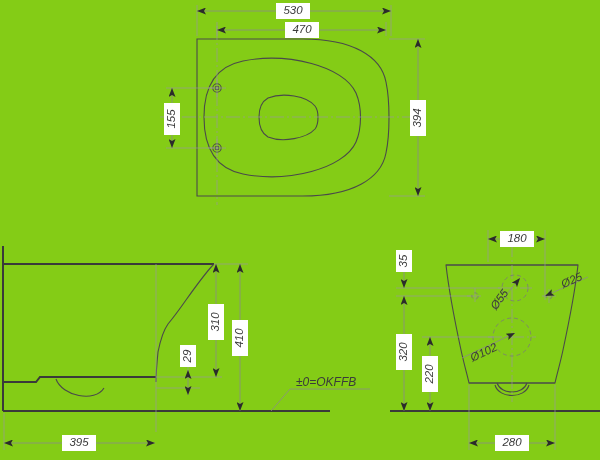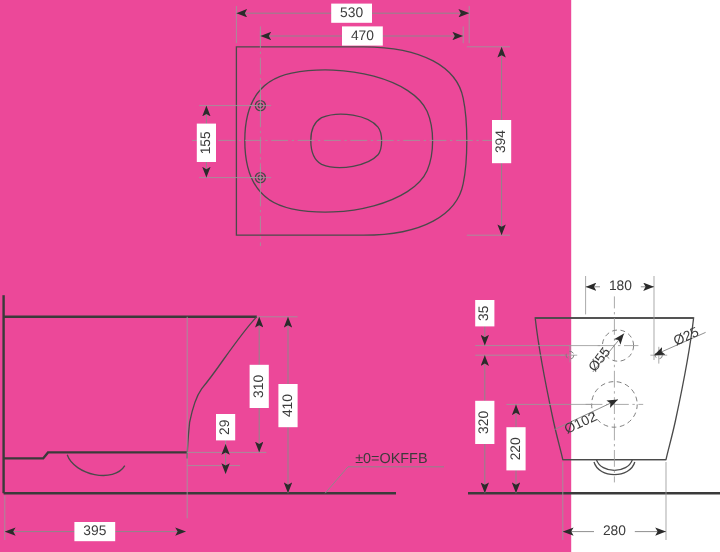--- a/index.html
+++ b/index.html
@@ -8,23 +8,24 @@
     background: #ffffff;
   }
   body {
     width: 600px;
     height: 460px;
     font-family: "Liberation Sans", sans-serif;
     overflow: hidden;
   }
   #drawing-root {
     position: relative;
-    width: 476px;
+    width: 600px;
     height: 460px;
-    background: #ec4899;
+    background: #84cc16;
+    font-style: italic;
   }
   svg#cad {
     display: block;
     width: 600px;
     height: 460px;
   }
   .obj      { fill: none; stroke: #4a4a4a; stroke-width: 1.1; }
   .obj-thick{ fill: none; stroke: #3a3a3a; stroke-width: 2.0; }
   .dimline  { fill: none; stroke: #8a8a8a; stroke-width: 0.8; }
   .extline  { fill: none; stroke: #9a9a9a; stroke-width: 0.7; }

